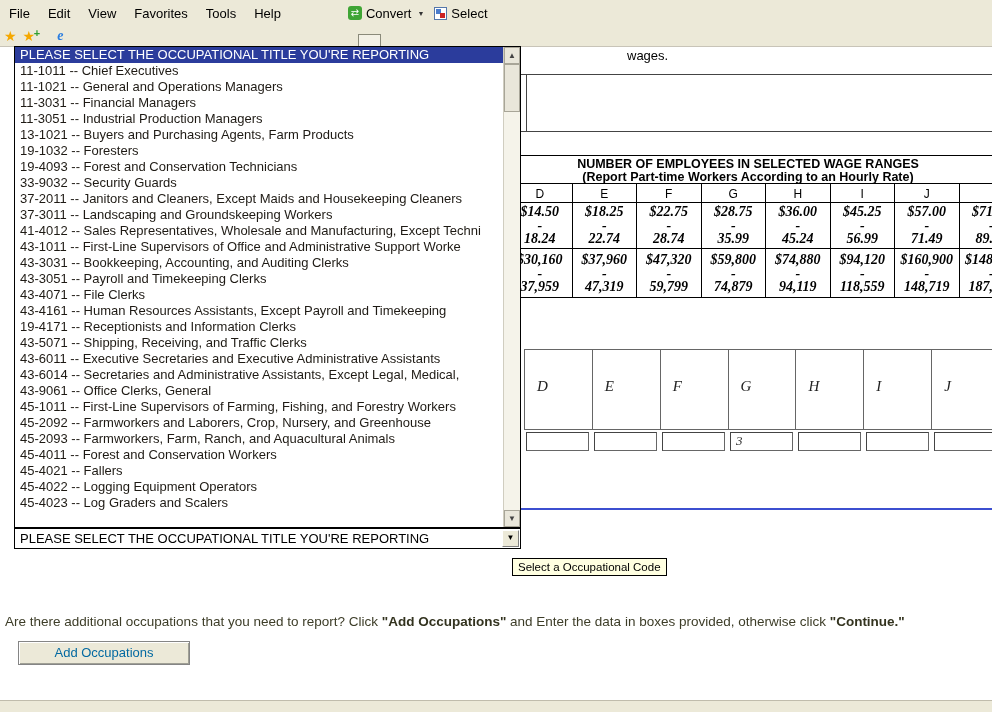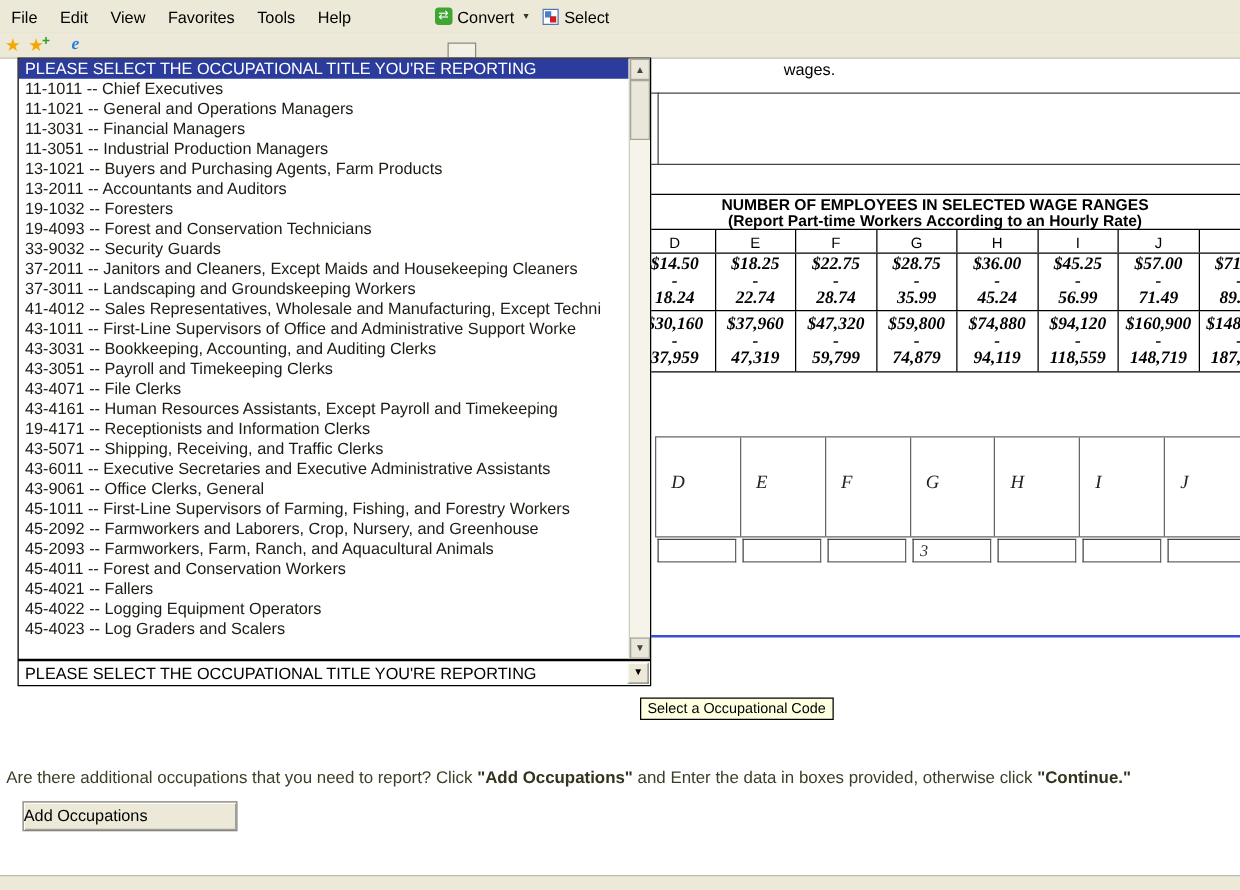--- a/index.html
+++ b/index.html
@@ -81,21 +81,21 @@
 
   
   .tooltip{position:absolute;left:512px;top:558px;background:#ffffe1;border:1px solid #000;
     font-size:11.5px;padding:2px 5px;color:#000;z-index:20;white-space:nowrap;}
 
   
   .footer-text{position:absolute;left:5px;top:614px;width:984px;font-size:13.5px;color:#3d3d28;}
   .footer-text b{color:#33331f;}
   .add-btn{position:absolute;left:18px;top:641px;width:170px;height:22px;background:#ece9d8;
     border:1px solid #858585;box-shadow:inset 1px 1px 0 #ffffff, inset -1px -1px 0 #a0a095;
-    font-size:13px;line-height:21px;color:#000000;}
+    text-align:center;font-size:13px;line-height:21px;color:#0369a1;}
   .bottom-bar{position:absolute;left:0;top:700px;width:992px;height:12px;background:#ece9d8;border-top:1px solid #c0bcac;}
 </style>
 </head>
 <body>
 
 <div id="screen">
 
   <div class="menubar">
     <span class="menu-item">File</span>
     <span class="menu-item">Edit</span>
@@ -255,35 +255,35 @@
   <div class="blue-divider"></div>
 
   <div class="dropdown-list">
     <div class="dd-items">
       <div class="dd-item selected">PLEASE SELECT THE OCCUPATIONAL TITLE YOU'RE REPORTING</div>
       <div class="dd-item">11-1011 -- Chief Executives</div>
       <div class="dd-item">11-1021 -- General and Operations Managers</div>
       <div class="dd-item">11-3031 -- Financial Managers</div>
       <div class="dd-item">11-3051 -- Industrial Production Managers</div>
       <div class="dd-item">13-1021 -- Buyers and Purchasing Agents, Farm Products</div>
-      <div class="dd-item">13-2011 -- Accountants and Auditors</div>
       <div class="dd-item">19-1032 -- Foresters</div>
       <div class="dd-item">19-4093 -- Forest and Conservation Technicians</div>
       <div class="dd-item">33-9032 -- Security Guards</div>
       <div class="dd-item">37-2011 -- Janitors and Cleaners, Except Maids and Housekeeping Cleaners</div>
       <div class="dd-item">37-3011 -- Landscaping and Groundskeeping Workers</div>
       <div class="dd-item">41-4012 -- Sales Representatives, Wholesale and Manufacturing, Except Techni</div>
       <div class="dd-item">43-1011 -- First-Line Supervisors of Office and Administrative Support Worke</div>
       <div class="dd-item">43-3031 -- Bookkeeping, Accounting, and Auditing Clerks</div>
       <div class="dd-item">43-3051 -- Payroll and Timekeeping Clerks</div>
       <div class="dd-item">43-4071 -- File Clerks</div>
       <div class="dd-item">43-4161 -- Human Resources Assistants, Except Payroll and Timekeeping</div>
       <div class="dd-item">19-4171 -- Receptionists and Information Clerks</div>
       <div class="dd-item">43-5071 -- Shipping, Receiving, and Traffic Clerks</div>
       <div class="dd-item">43-6011 -- Executive Secretaries and Executive Administrative Assistants</div>
+      <div class="dd-item">43-6014 -- Secretaries and Administrative Assistants, Except Legal, Medical,</div>
       <div class="dd-item">43-9061 -- Office Clerks, General</div>
       <div class="dd-item">45-1011 -- First-Line Supervisors of Farming, Fishing, and Forestry Workers</div>
       <div class="dd-item">45-2092 -- Farmworkers and Laborers, Crop, Nursery, and Greenhouse</div>
       <div class="dd-item">45-2093 -- Farmworkers, Farm, Ranch, and Aquacultural Animals</div>
       <div class="dd-item">45-4011 -- Forest and Conservation Workers</div>
       <div class="dd-item">45-4021 -- Fallers</div>
       <div class="dd-item">45-4022 -- Logging Equipment Operators</div>
       <div class="dd-item">45-4023 -- Log Graders and Scalers</div>
     </div>
     <div class="dd-scrollbar">

